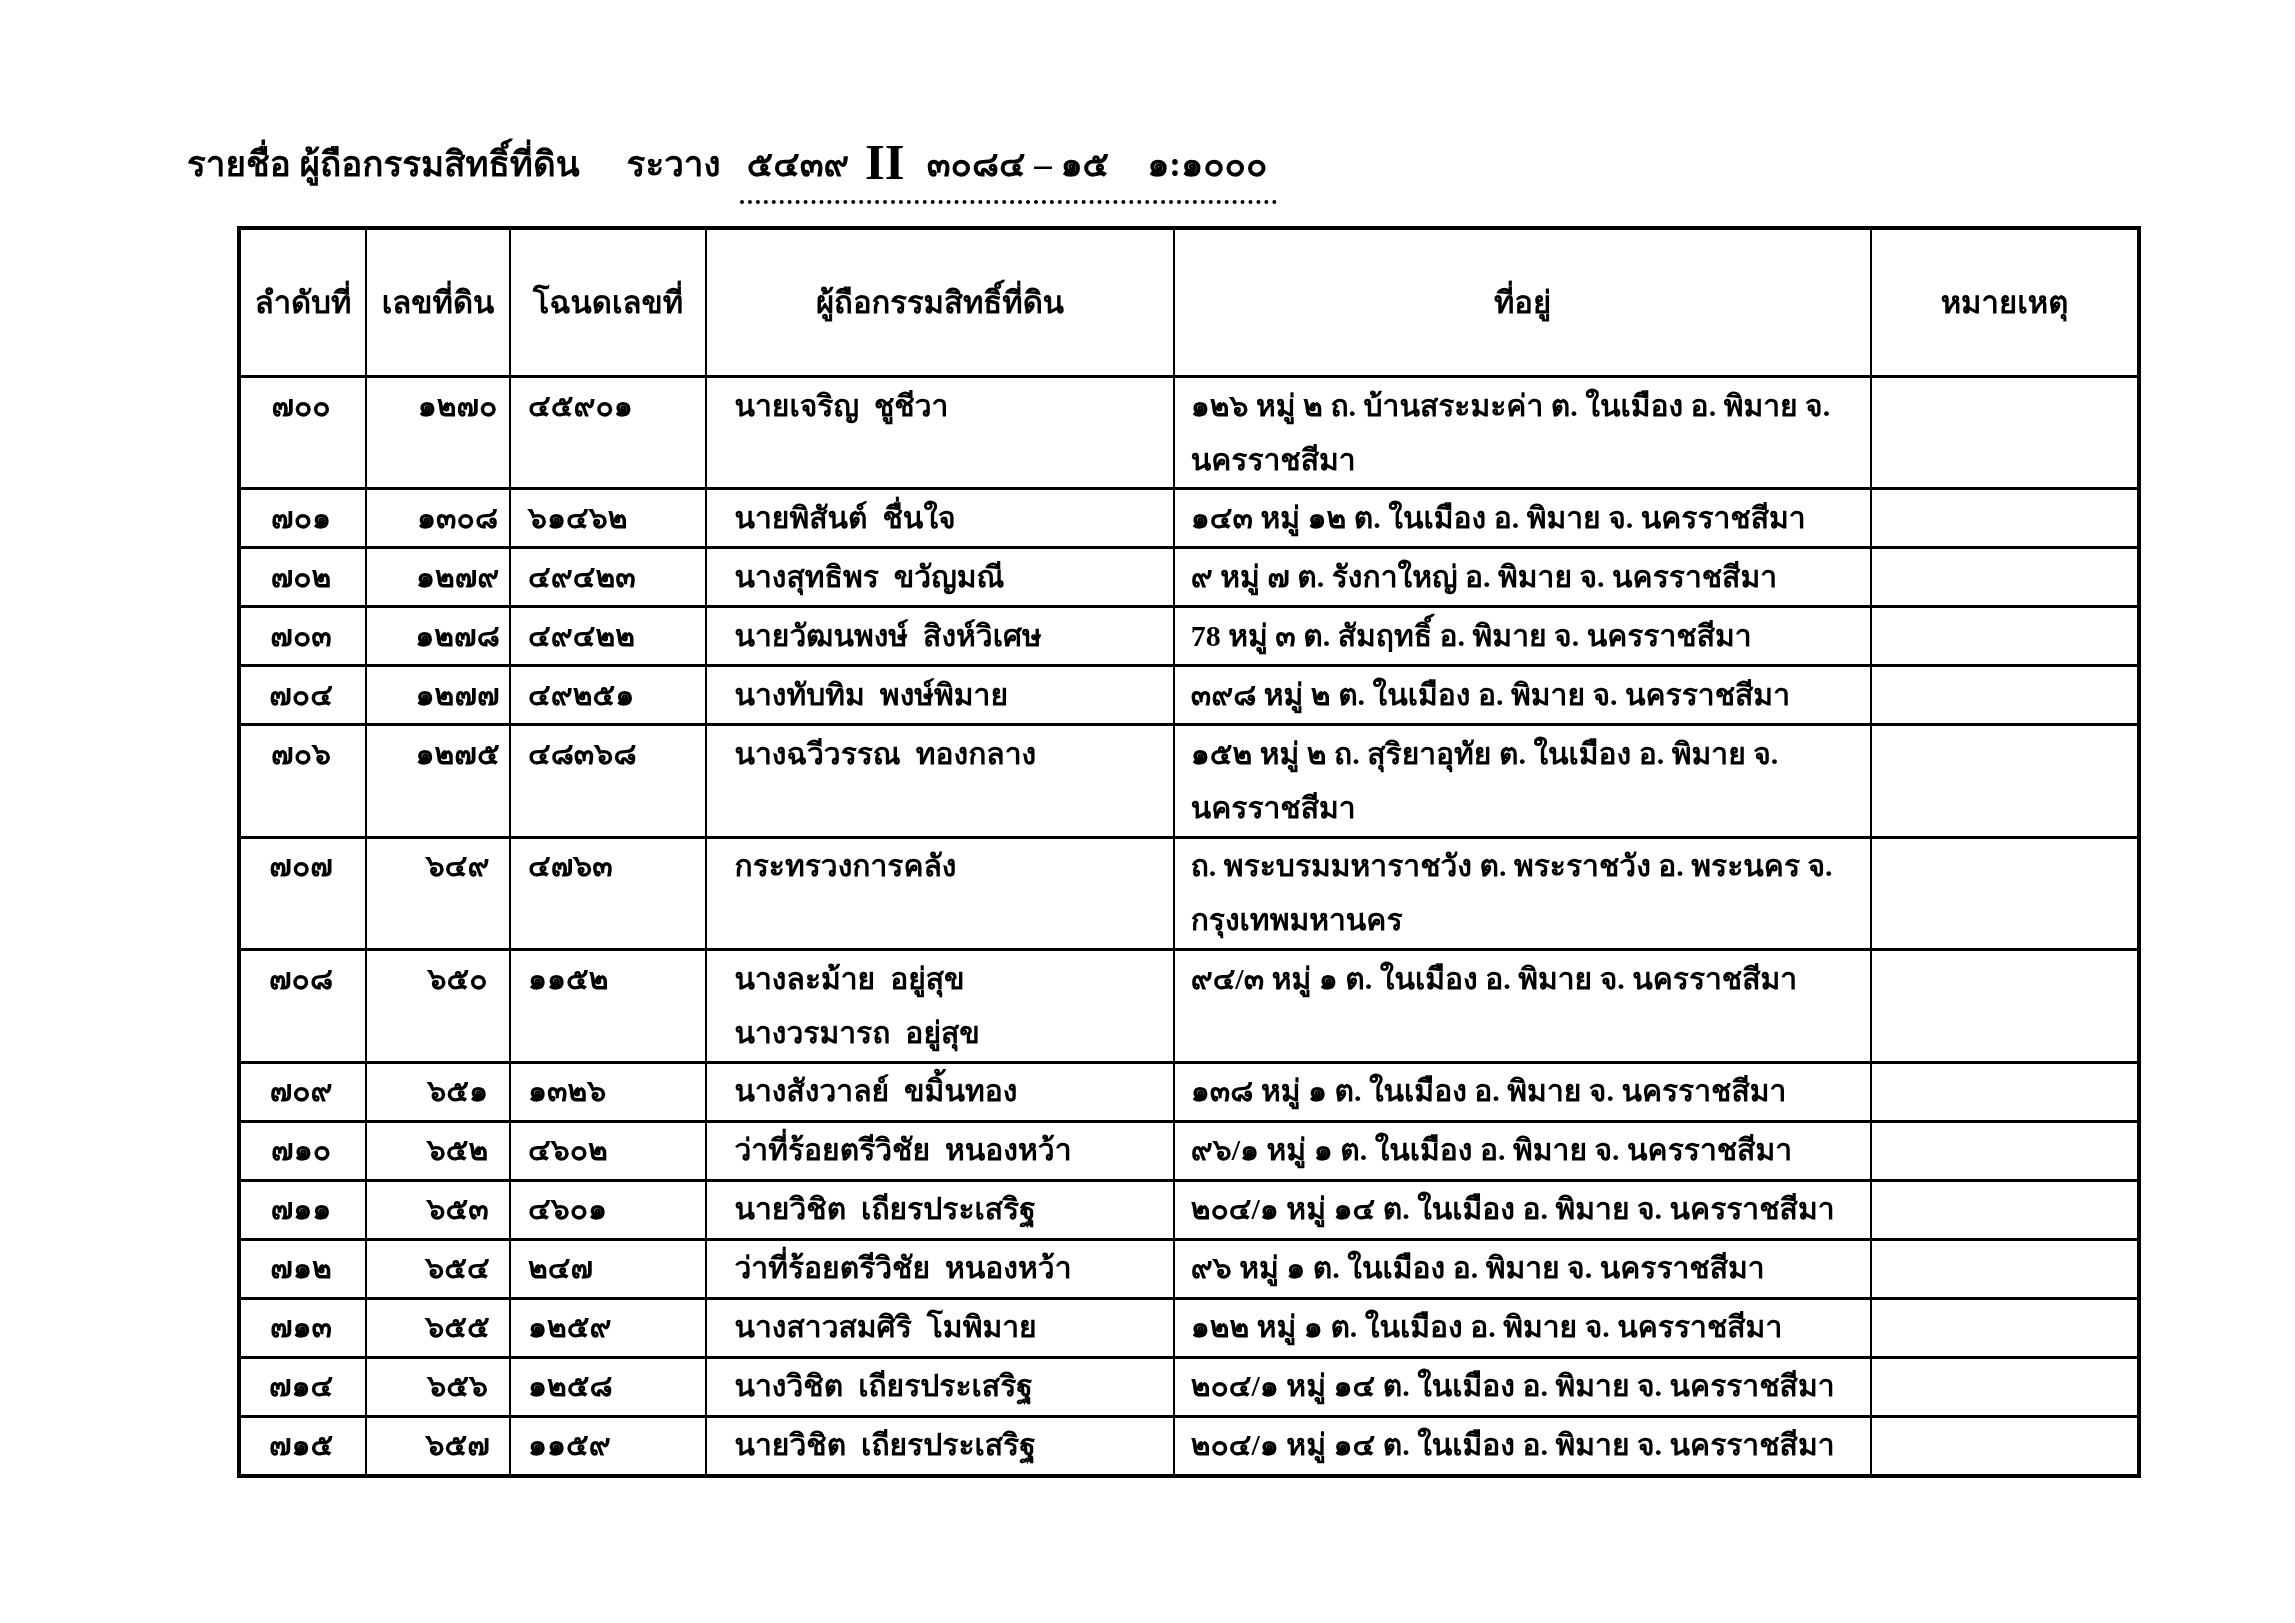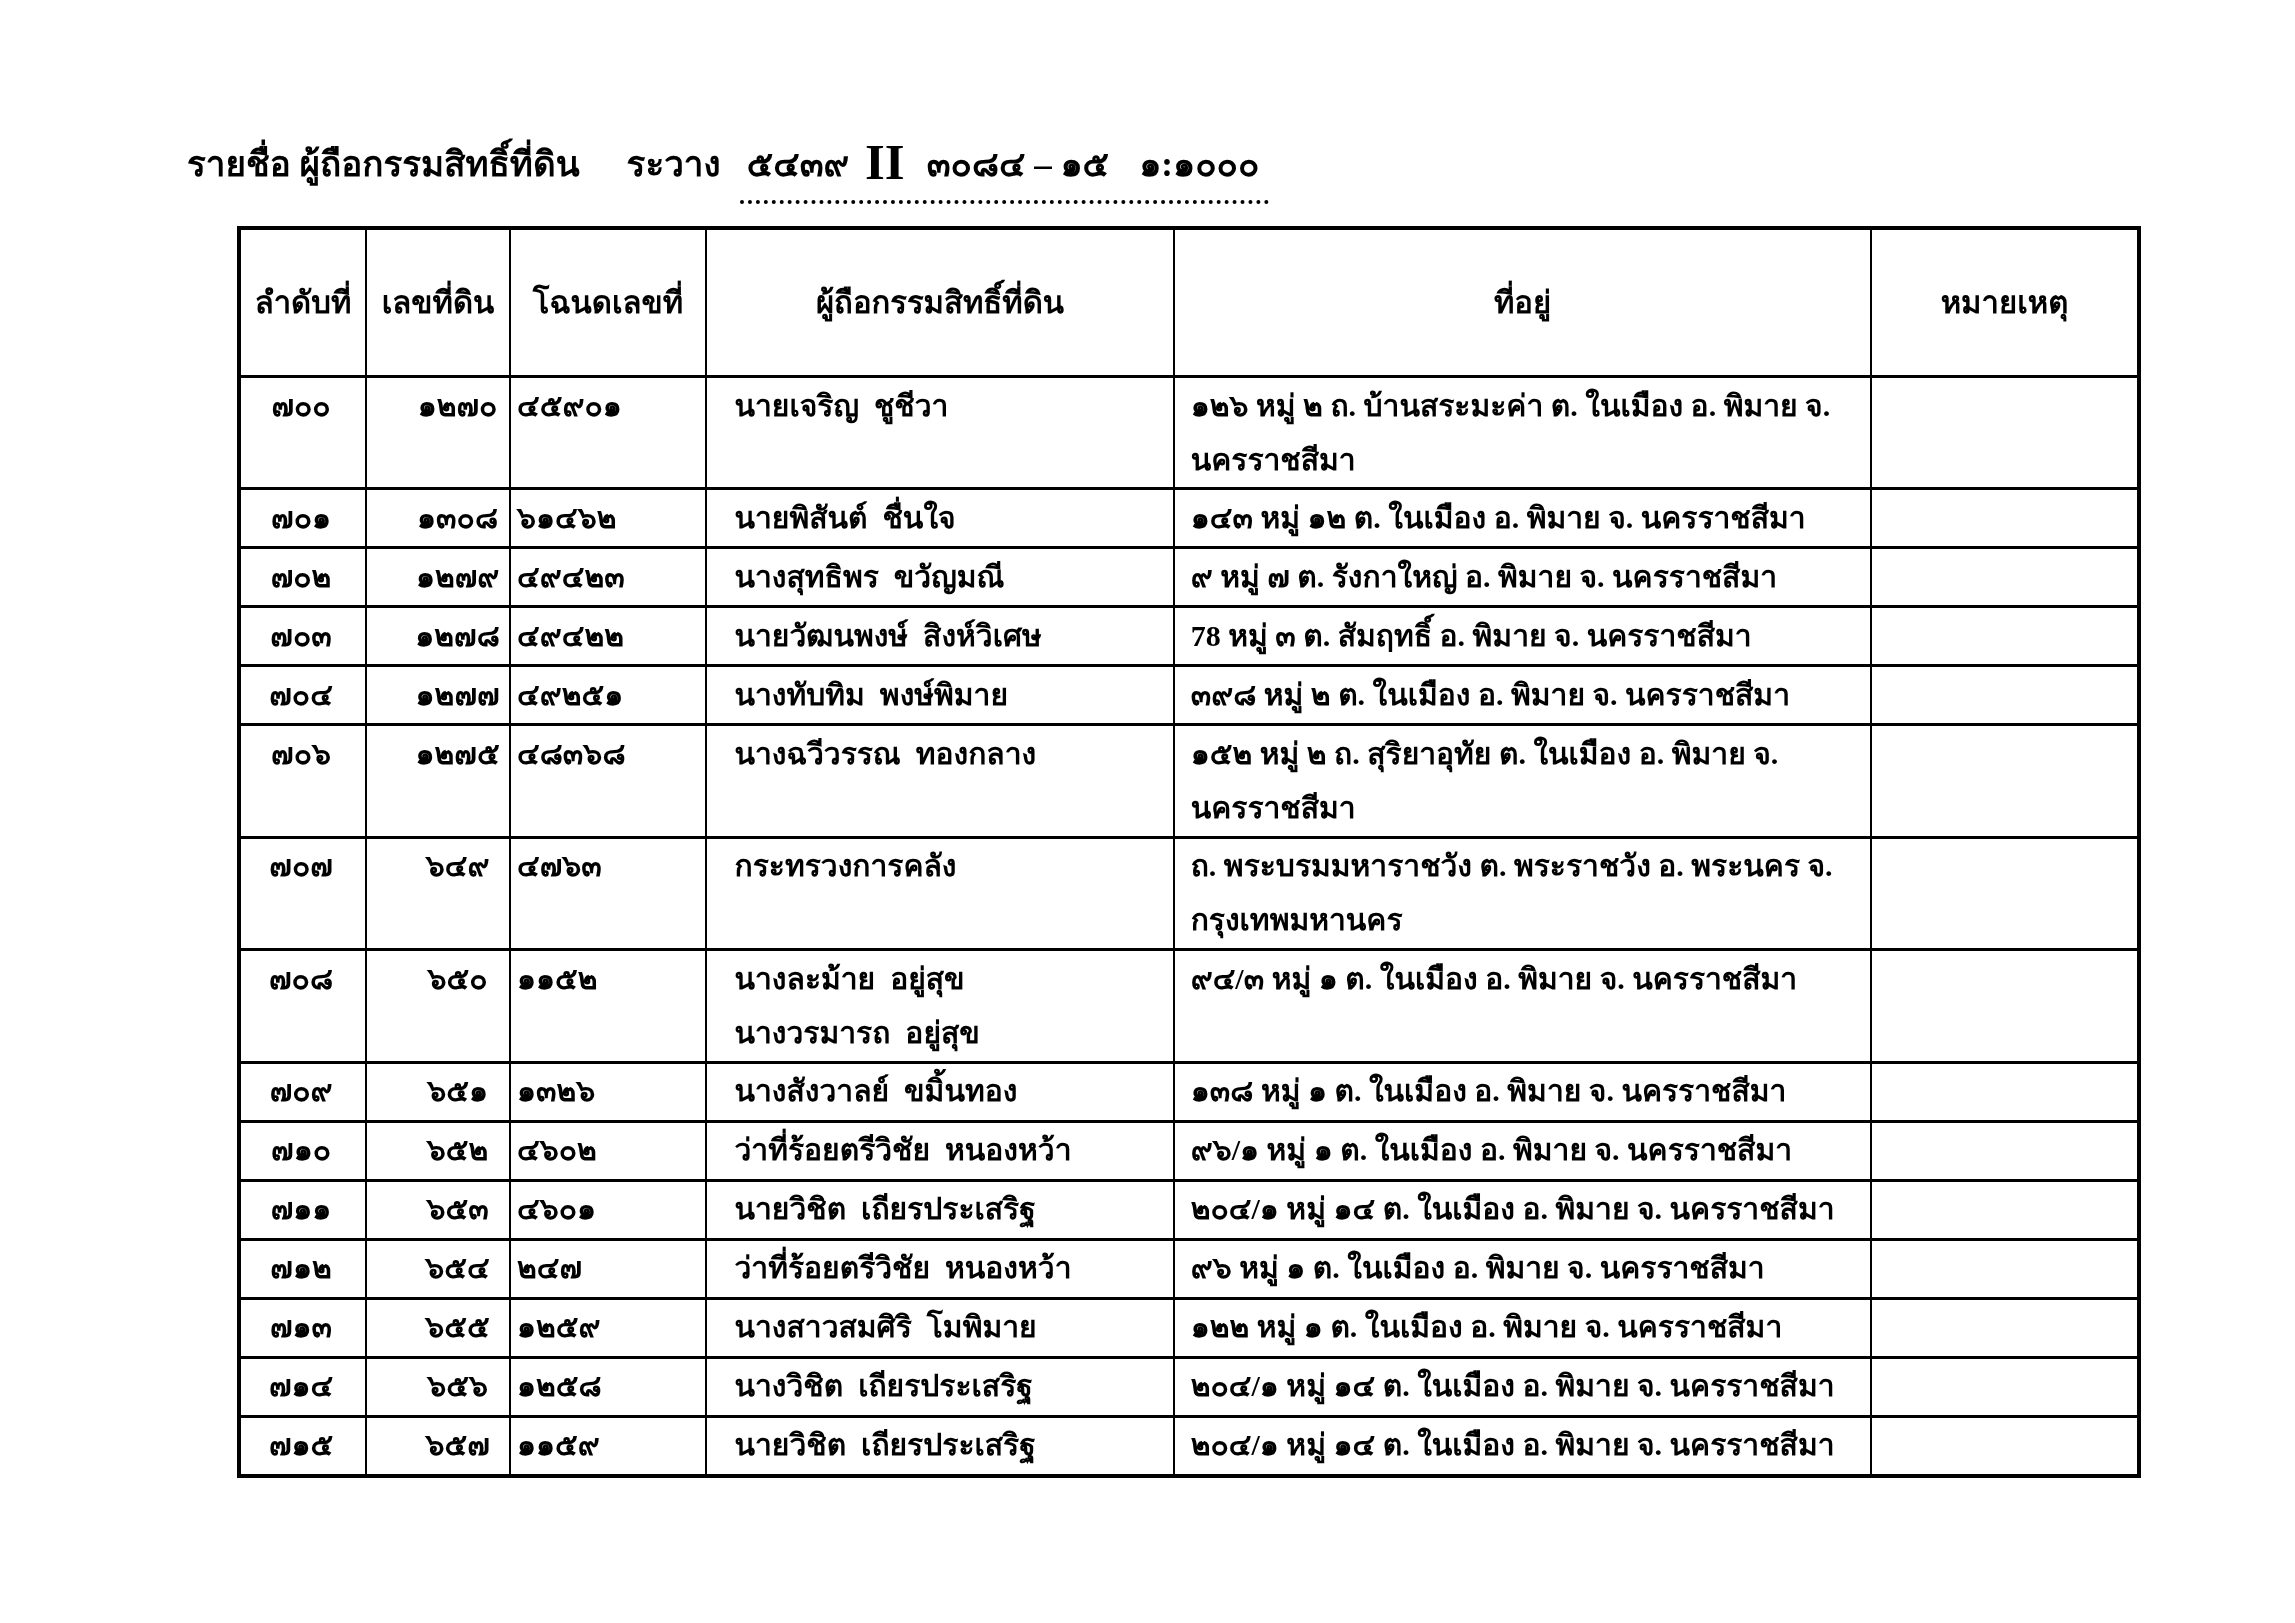--- a/index.html
+++ b/index.html
@@ -20,21 +20,21 @@
   .sheet-num{
     display:inline-block;margin-left:19.6px;
     border-bottom:4.6px dotted #000;
     padding:0 9.2px 2.6px 6.5px;
   }
   .sheet-roman{
     font-family:"Liberation Serif", serif;
     font-size:51px;font-weight:bold;
     margin:0 22px 0 15.7px;vertical-align:-2.6px;
   }
-  .sheet-range{margin-right:30px;}
+  .sheet-range{margin-right:38px;}
   
   .land-table{
     position:absolute;left:237px;top:226px;
     width:1904px;
     border:4.6px solid #000;
     box-sizing:border-box;
     font-size:30px;
   }
   .trow{display:flex;align-items:stretch;}
   .tbody .trow{border-top:3.3px solid #000;font-weight:bold;}
@@ -50,21 +50,21 @@
   .td + .td{border-left:2px solid #000;}
   .thead .td{
     min-height:145px;
     align-items:center;justify-content:center;
     font-weight:bold;font-size:31px;
     text-align:center;padding:0;
   }
   
   .c-no    {flex:0 0 124px;justify-content:center;}
   .c-land  {flex:0 0 144px;justify-content:center;padding-left:43px;}
-  .c-deed  {flex:0 0 196px;padding-left:6px;}
+  .c-deed  {flex:0 0 196px;padding-left:17px;}
   .c-holder{flex:0 0 468px;padding-left:27.5px;}
   .c-addr  {flex:0 0 697px;padding-left:15.7px;}
   .c-remark{flex:1 1 auto;}
   .thead .c-no,.thead .c-land,.thead .c-deed,
   .thead .c-holder,.thead .c-addr,.thead .c-remark{padding-left:0;}
 </style>
 </head>
 <body>
 
 <div class="page">

